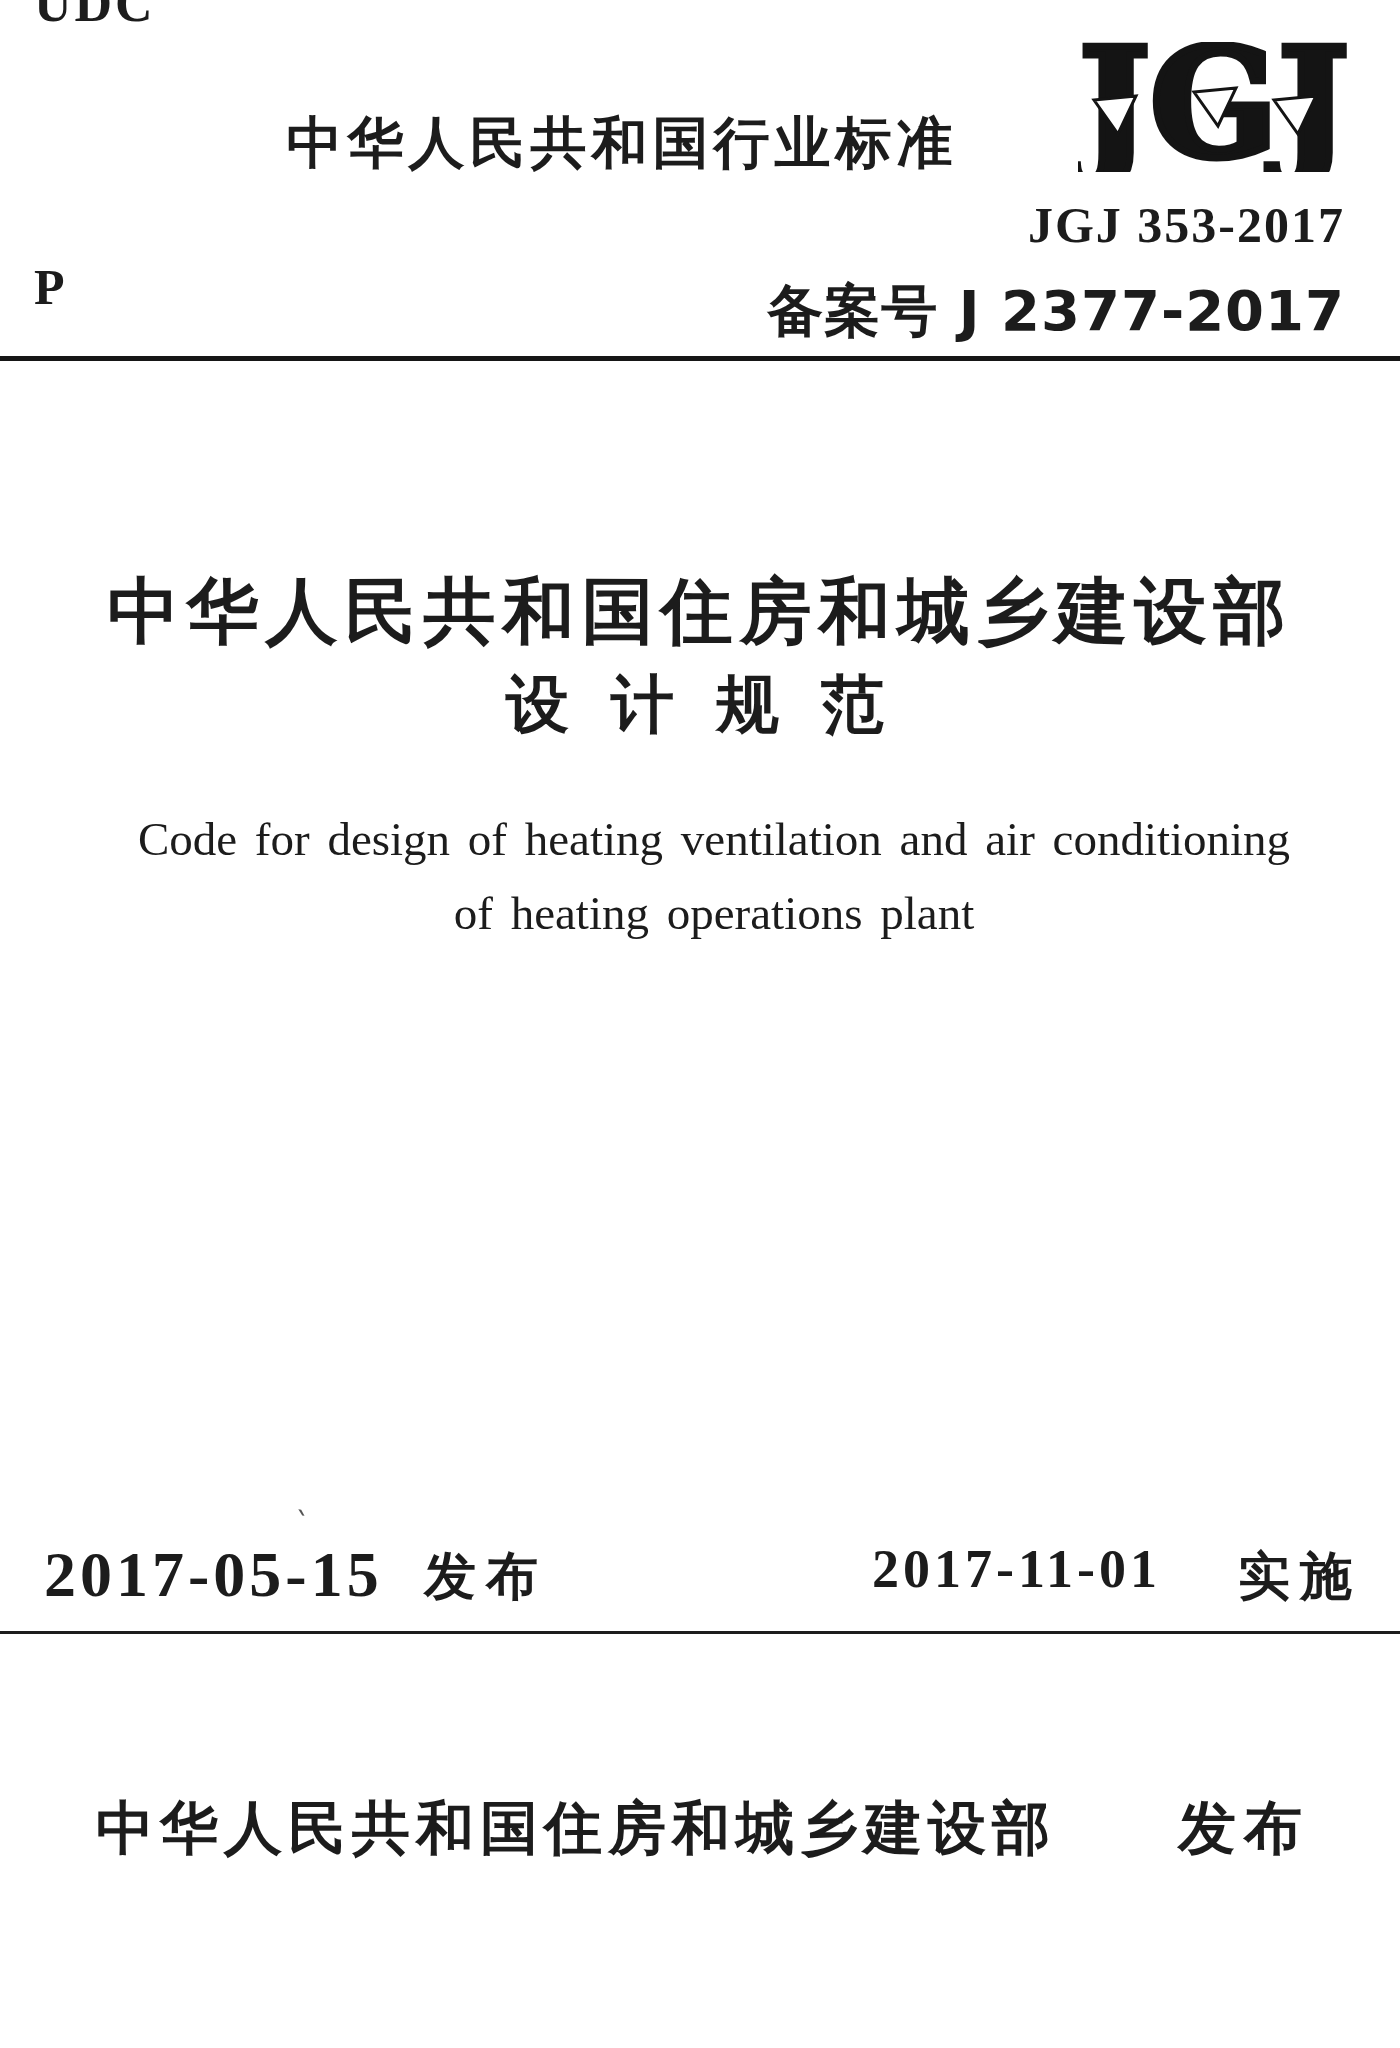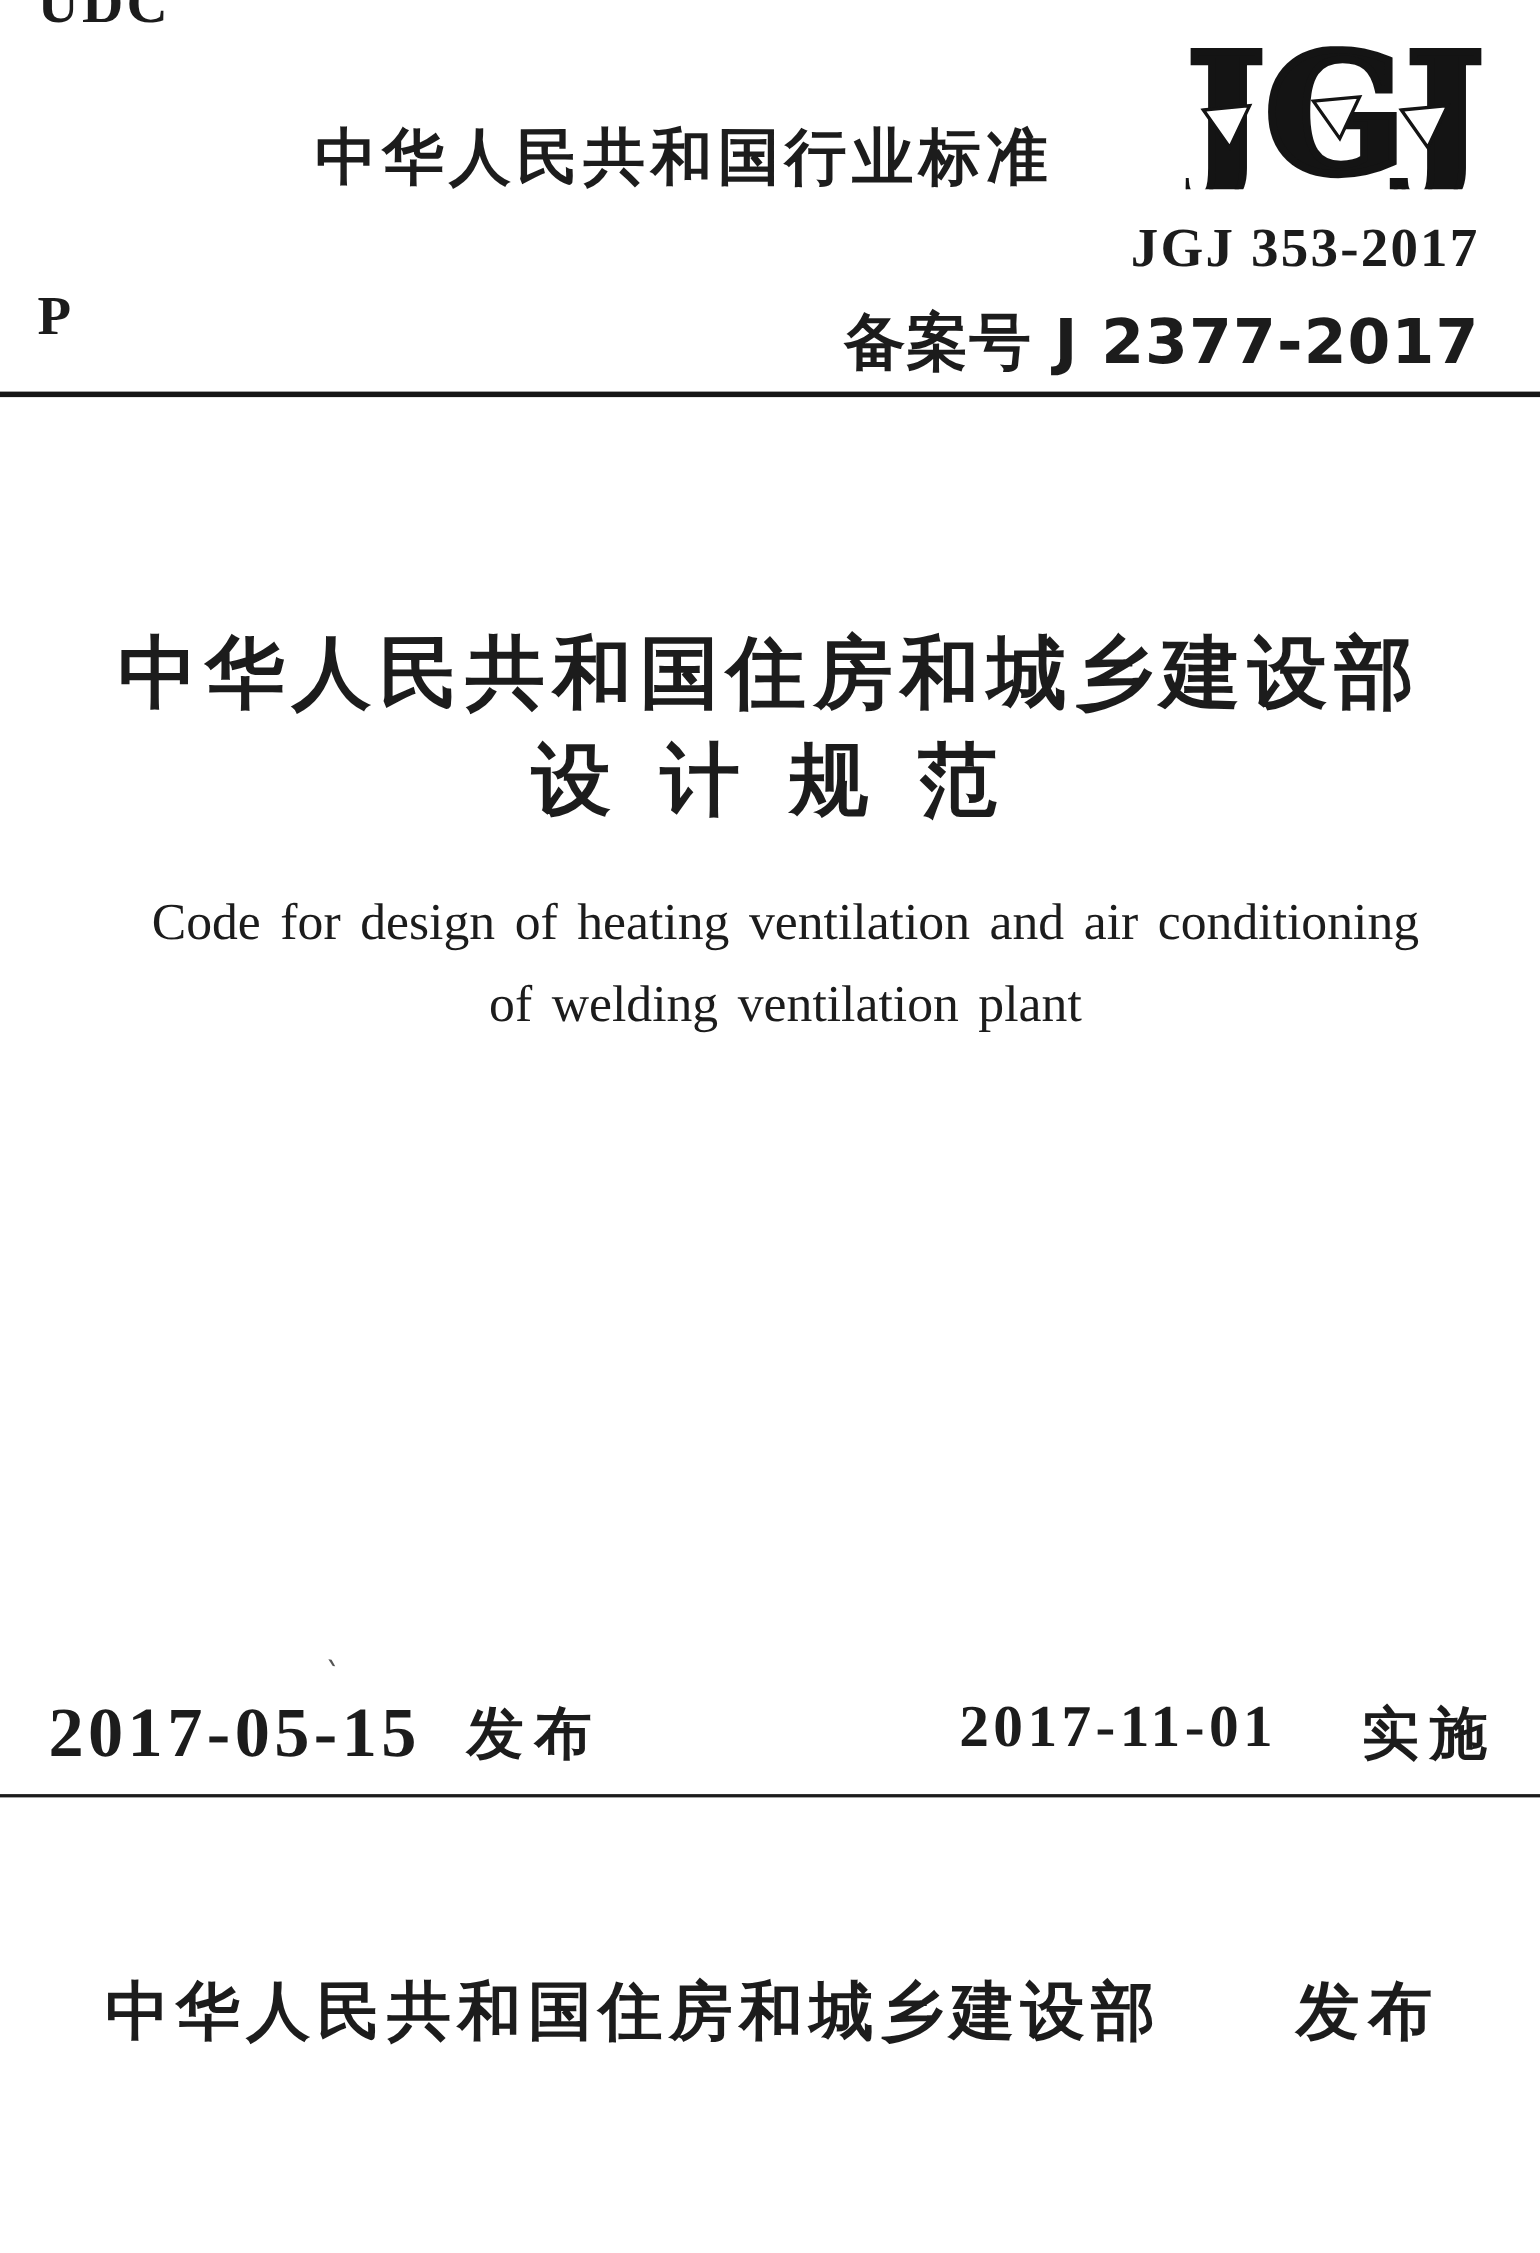--- a/index.html
+++ b/index.html
@@ -19,21 +19,21 @@
        font-family:"DejaVu Sans","Liberation Serif",sans-serif;letter-spacing:1px;}
   .doc-class{left:34px;top:258px;font-family:"Liberation Serif",serif;
        font-weight:bold;font-size:50px;}
   .rule-1{left:0;top:356px;width:1400px;height:5px;background:#161616;}
   
   .title-cn-1{left:0;right:0;top:564px;text-align:center;
        font-family:"DejaVu Serif",serif;font-weight:bold;
        font-size:72px;letter-spacing:7px;}
   .title-cn-2{left:0;right:0;top:662px;text-align:center;
        font-family:"DejaVu Serif",serif;font-weight:bold;
-       font-size:72px;letter-spacing:10px;}
+       font-size:63px;letter-spacing:10px;}
   .title-en{left:0;right:0;text-align:center;
        font-family:"Liberation Serif",serif;font-size:47px;
        word-spacing:6px;margin-left:28px;}
   .title-en-1{top:812px;}
   .title-en-2{top:886px;}
   
   .date-row{font-weight:bold;}
   .issue-date{left:44px;top:1538px;font-family:"Liberation Serif",serif;
        font-size:64px;letter-spacing:4px;}
   .issue-label{left:424px;top:1542px;font-size:52px;letter-spacing:10px;}
@@ -69,21 +69,21 @@
 <div class="abs record-no">备案号 J 2377-2017</div>
 
 <div class="abs doc-class">P</div>
 
 <div class="abs rule-1"></div>
 
 <div class="abs title-cn-1">中华人民共和国住房和城乡建设部</div>
 <div class="abs title-cn-2">设 计 规 范</div>
 
 <div class="abs title-en title-en-1">Code for design of heating ventilation and air conditioning</div>
-<div class="abs title-en title-en-2">of welding ventilation plant</div>
+<div class="abs title-en title-en-2">of heating operations plant</div>
 
 <div class="abs tick-artifact">`</div>
 
 <div class="abs date-row issue-date">2017-05-15</div>
 <div class="abs date-row issue-label">发布</div>
 <div class="abs date-row impl-date">2017-11-01</div>
 <div class="abs date-row impl-label">实施</div>
 
 <div class="abs rule-2"></div>
 

